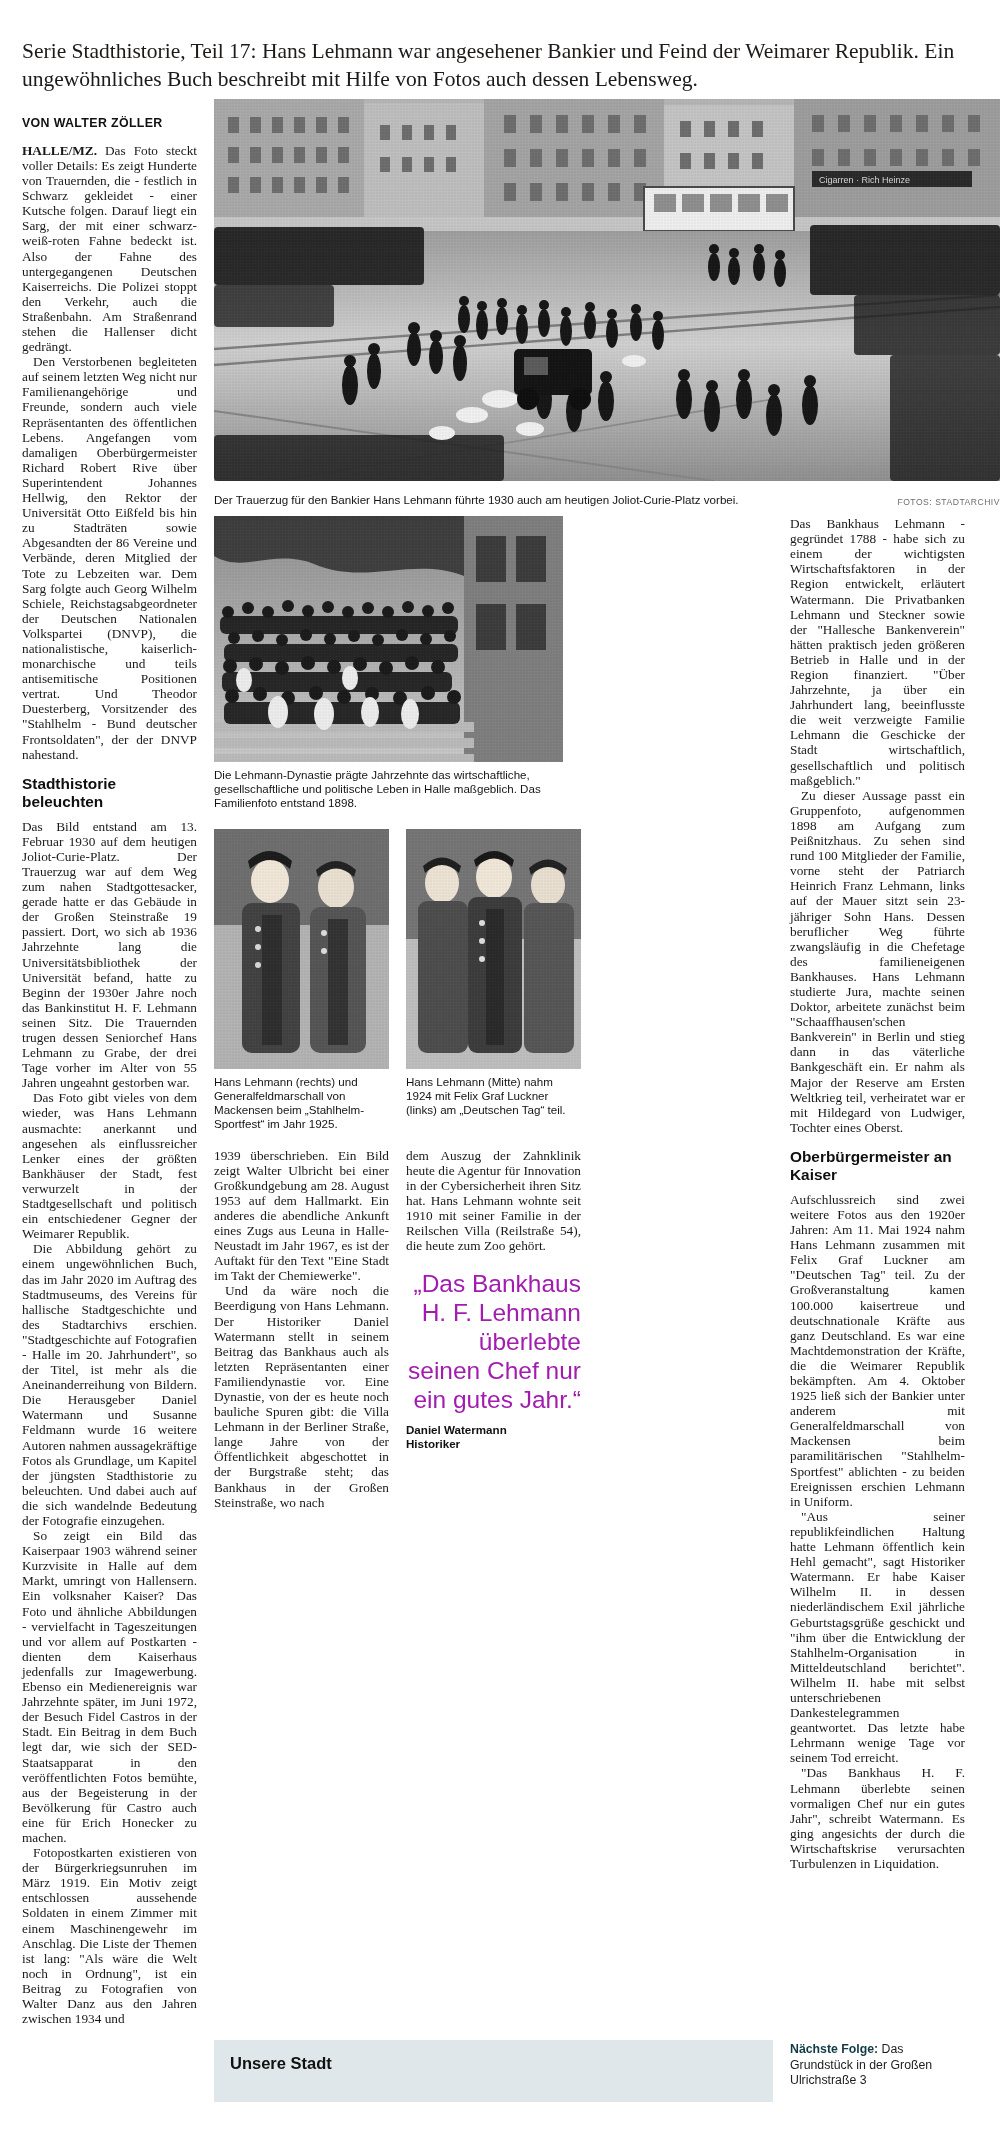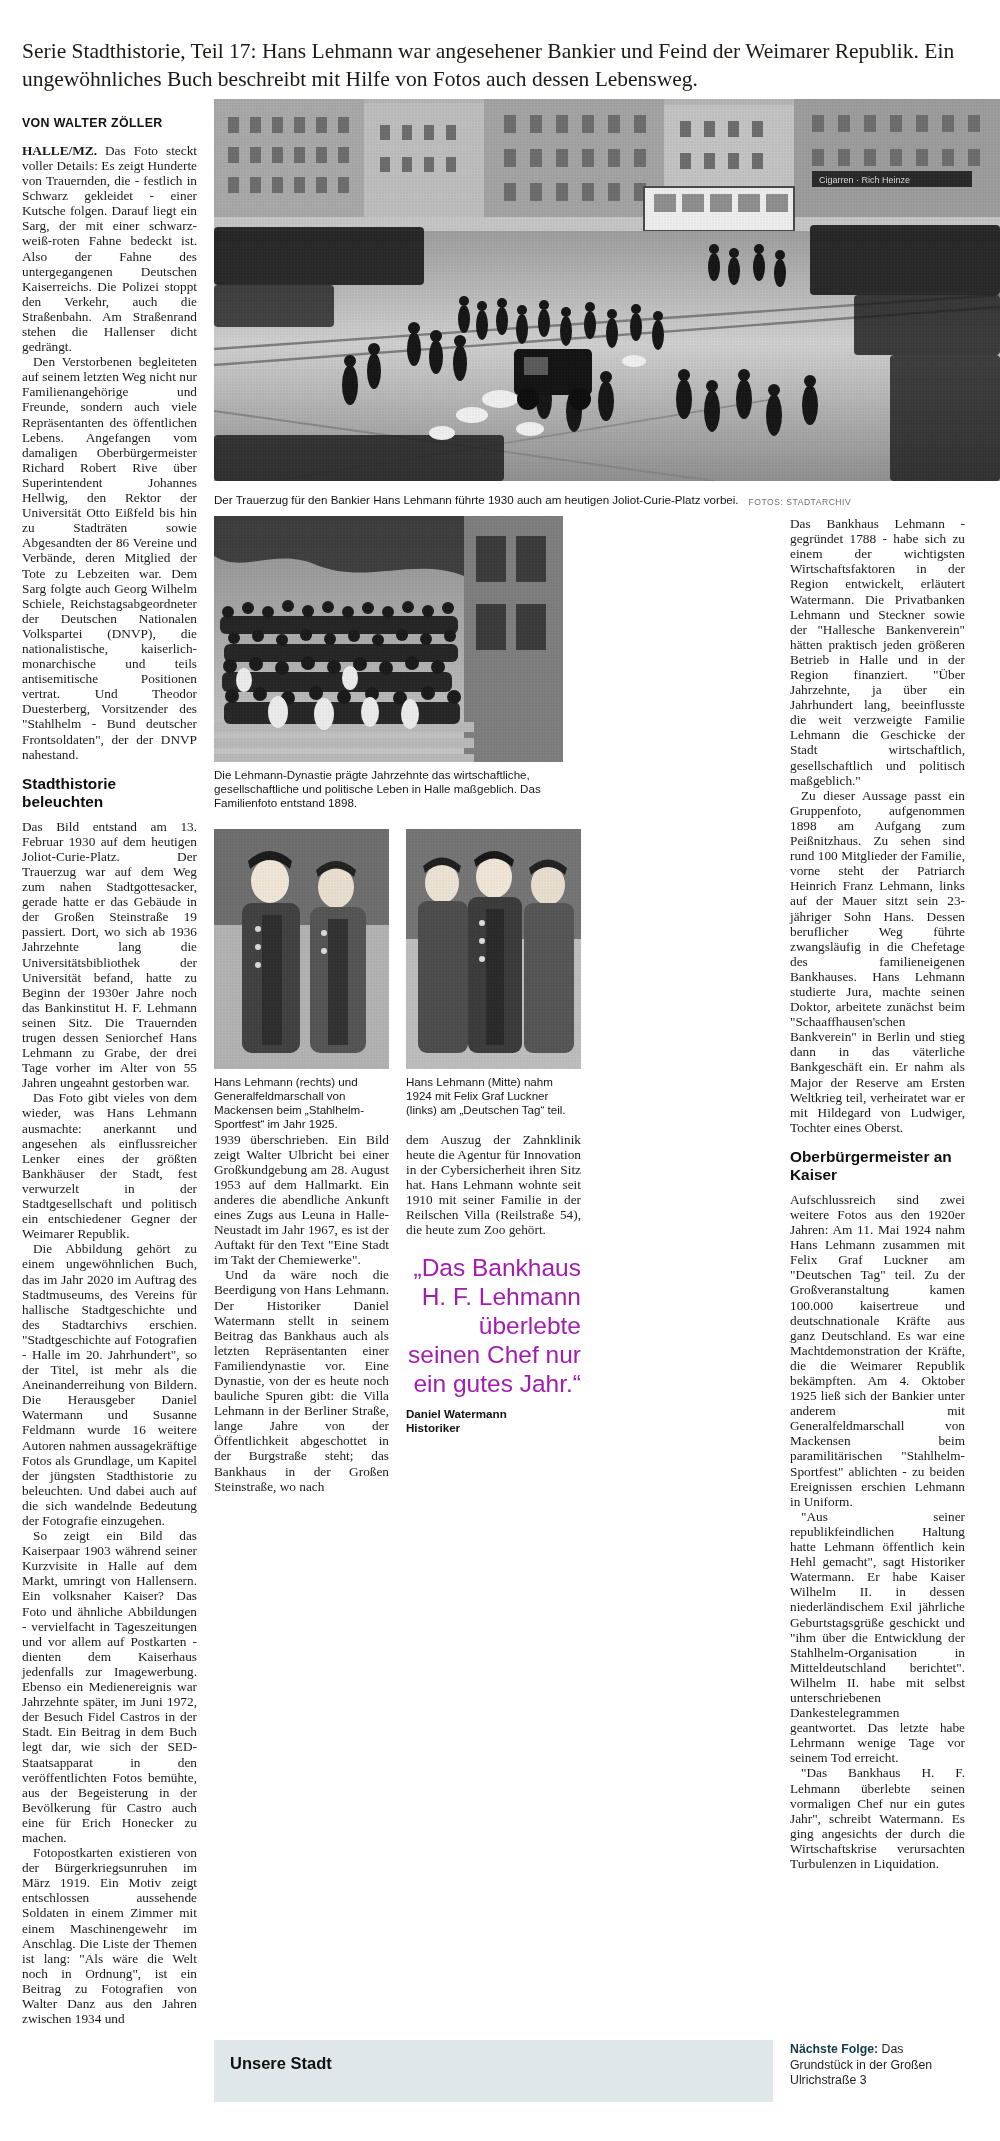--- a/index.html
+++ b/index.html
@@ -90,21 +90,21 @@
     margin:6px 0 0 0;
   }
   .credit{
     font-family:"Liberation Sans", sans-serif;
     font-size:8.6px;
     letter-spacing:0.5px;
     color:#6d6d6d;
     margin-left:0;
     white-space:nowrap;
   }
-  .caprow{display:flex;justify-content:flex-start;align-items:flex-end;gap:10px;}
+  .caprow{display:flex;justify-content:space-between;align-items:flex-end;gap:10px;}
   
   .pullquote{
     font-family:Liberation Sans, sans-serif;
     font-size:24.5px;
     line-height:29px;
     color:#a21caf;
     margin:16px 0 0 0;
     text-align:right;
   }
   .pq-name{
@@ -515,21 +515,21 @@
                   <ellipse cx="142" cy="56" rx="17" ry="20" fill="#e8ded0"></ellipse>
                   <path d="M125 46 q17 -16 34 0 l2 -7 q-19 -17 -38 0 z" fill="#222"></path>
                   <rect x="118" y="74" width="50" height="150" rx="9" fill="#565656"></rect>
                 </g>
                 <rect width="175" height="240" fill="url(#grain)"></rect>
               </svg>
               <div class="cap">Hans Lehmann (Mitte) nahm 1924 mit Felix Graf Luckner (links) am „Deutschen Tag“ teil.</div>
             </div>
           </div>
 
-          <div class="band" style="">
+          <div class="band" style="margin-top:16px;">
             <div class="col c3">
               <p class="body first">1939 überschrieben. Ein Bild zeigt Walter Ulbricht bei einer Großkundgebung am 28. August 1953 auf dem Hallmarkt. Ein anderes die abendliche Ankunft eines Zugs aus Leuna in Halle-Neustadt im Jahr 1967, es ist der Auftakt für den Text "Eine Stadt im Takt der Chemiewerke".</p>
               <p class="body">Und da wäre noch die Beerdigung von Hans Lehmann. Der Historiker Daniel Watermann stellt in seinem Beitrag das Bankhaus auch als letzten Repräsentanten einer Familiendynastie vor. Eine Dynastie, von der es heute noch bauliche Spuren gibt: die Villa Lehmann in der Berliner Straße, lange Jahre von der Öffentlichkeit abgeschottet in der Burgstraße steht; das Bankhaus in der Großen Steinstraße, wo nach</p>
             </div>
             <div class="colgap"></div>
             <div class="col c4">
               <p class="body first">dem Auszug der Zahnklinik heute die Agentur für Innovation in der Cybersicherheit ihren Sitz hat. Hans Lehmann wohnte seit 1910 mit seiner Familie in der Reilschen Villa (Reilstraße 54), die heute zum Zoo gehört.</p>
               <div class="pullquote">„Das Bankhaus H. F. Lehmann überlebte seinen Chef nur ein gutes Jahr.“</div>
               <div class="pq-name">Daniel Watermann</div>
               <div class="pq-role">Historiker</div>

